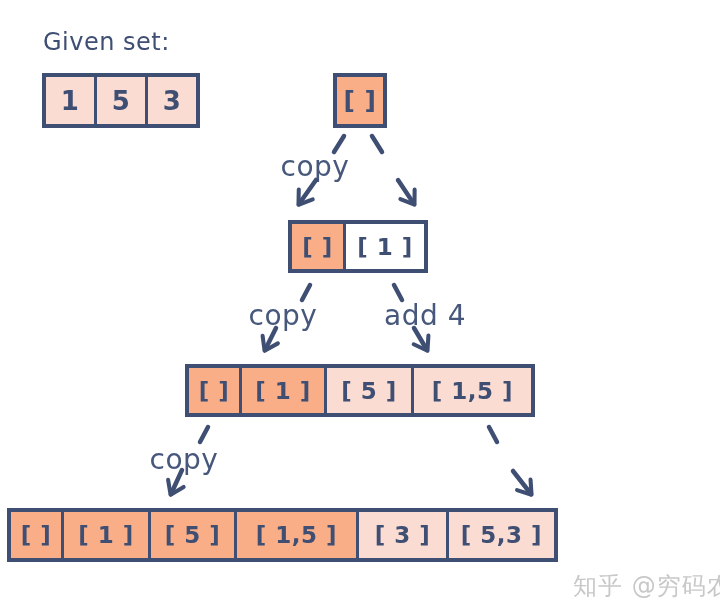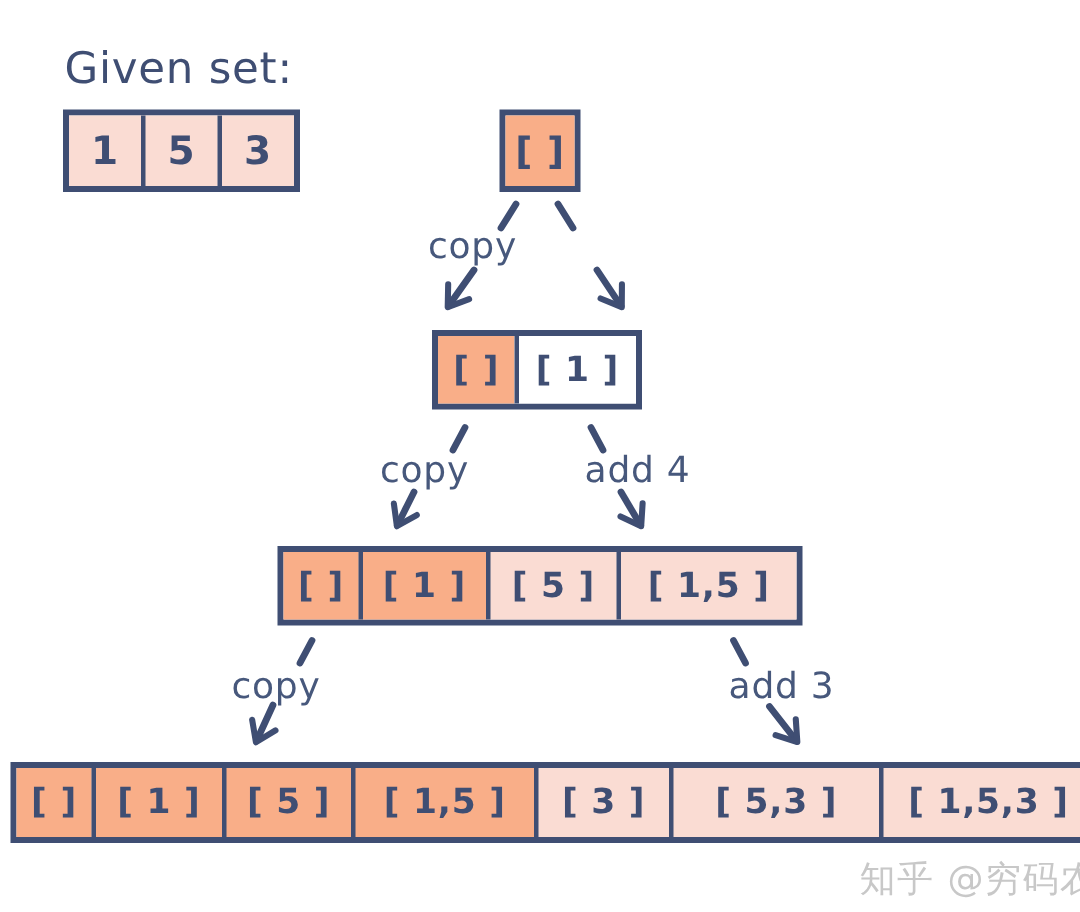--- a/index.html
+++ b/index.html
@@ -15,21 +15,21 @@
   body{
     width:720px;height:608px;
     background:var(--bg);
     font-family:"DejaVu Sans","Liberation Sans",sans-serif;
     overflow:hidden;
   }
   .canvas{position:relative;width:720px;height:608px;}
 
   .page-title{
     position:absolute;left:43px;top:28px;
-    font-size:29px;color:var(--navy);font-weight:500;
+    font-size:24px;color:var(--navy);font-weight:500;
     letter-spacing:0.5px;
   }
 
   .row{
     position:absolute;display:flex;
     border:4px solid var(--navy);
     box-sizing:border-box;
   }
   .cell{
     display:flex;align-items:center;justify-content:center;
@@ -42,21 +42,21 @@
   .cell:first-child{border-left:none;}
   .cell--orange{background:var(--orange);}
   .cell--pink{background:var(--pink);}
   .cell--white{background:var(--white);}
 
   .given-row .cell{font-size:26px;}
   .root-row .cell{font-size:25px;}
 
   .arrow-label{
     position:absolute;transform:translateX(-50%);
-    font-size:24px;color:var(--label);
+    font-size:28px;color:var(--label);
     letter-spacing:0.5px;white-space:nowrap;
   }
 
   .arrows{position:absolute;left:0;top:0;width:720px;height:608px;pointer-events:none;}
 
   .watermark{
     position:absolute;left:573px;top:570px;
     font-size:24px;color:var(--watermark);
     letter-spacing:1px;white-space:nowrap;
   }
@@ -89,31 +89,29 @@
     <div class="cell cell--pink" style="width:87px;">[ 5 ]</div>
     <div class="cell cell--pink" style="width:120px;">[ 1,5 ]</div>
   </div>
 
   <div class="row" style="left:7px;top:508px;height:54px;">
     <div class="cell cell--orange" style="width:50px;">[ ]</div>
     <div class="cell cell--orange" style="width:87px;">[ 1 ]</div>
     <div class="cell cell--orange" style="width:86px;">[ 5 ]</div>
     <div class="cell cell--orange" style="width:122px;">[ 1,5 ]</div>
     <div class="cell cell--pink" style="width:90px;">[ 3 ]</div>
-    <div class="cell cell--pink" style="width:140px;">[ 5,3 ]</div>
-    <div class="cell cell--pink" style="width:143px;">[ 1,5,3 ]</div>
+    <div class="cell cell--pink" style="width:108px;">[ 5,3 ]</div>
   </div>
 
   <div class="arrow-label" style="left:315px;top:150px;">copy</div>
 
   <div class="arrow-label" style="left:283px;top:299px;">copy</div>
   <div class="arrow-label" style="left:425px;top:299px;">add 4</div>
 
   <div class="arrow-label" style="left:184px;top:443px;">copy</div>
-  <div class="arrow-label" style="left:521px;top:443px;">add 3</div>
 
   <svg class="arrows" viewBox="0 0 720 608" xmlns="http://www.w3.org/2000/svg">
     <defs>
       <marker id="ah" markerWidth="5" markerHeight="5" refX="3.2" refY="2.5" orient="auto" markerUnits="strokeWidth">
         <path d="M0.6,0.6 L3.4,2.5 L0.6,4.4" fill="none" stroke="#3F4E73" stroke-width="0.9" stroke-linecap="round" stroke-linejoin="round"></path>
       </marker>
     </defs>
     <g stroke="#3F4E73" stroke-width="4.5" stroke-linecap="round" fill="none">
 
       <path d="M344,136 L334,152"></path>

